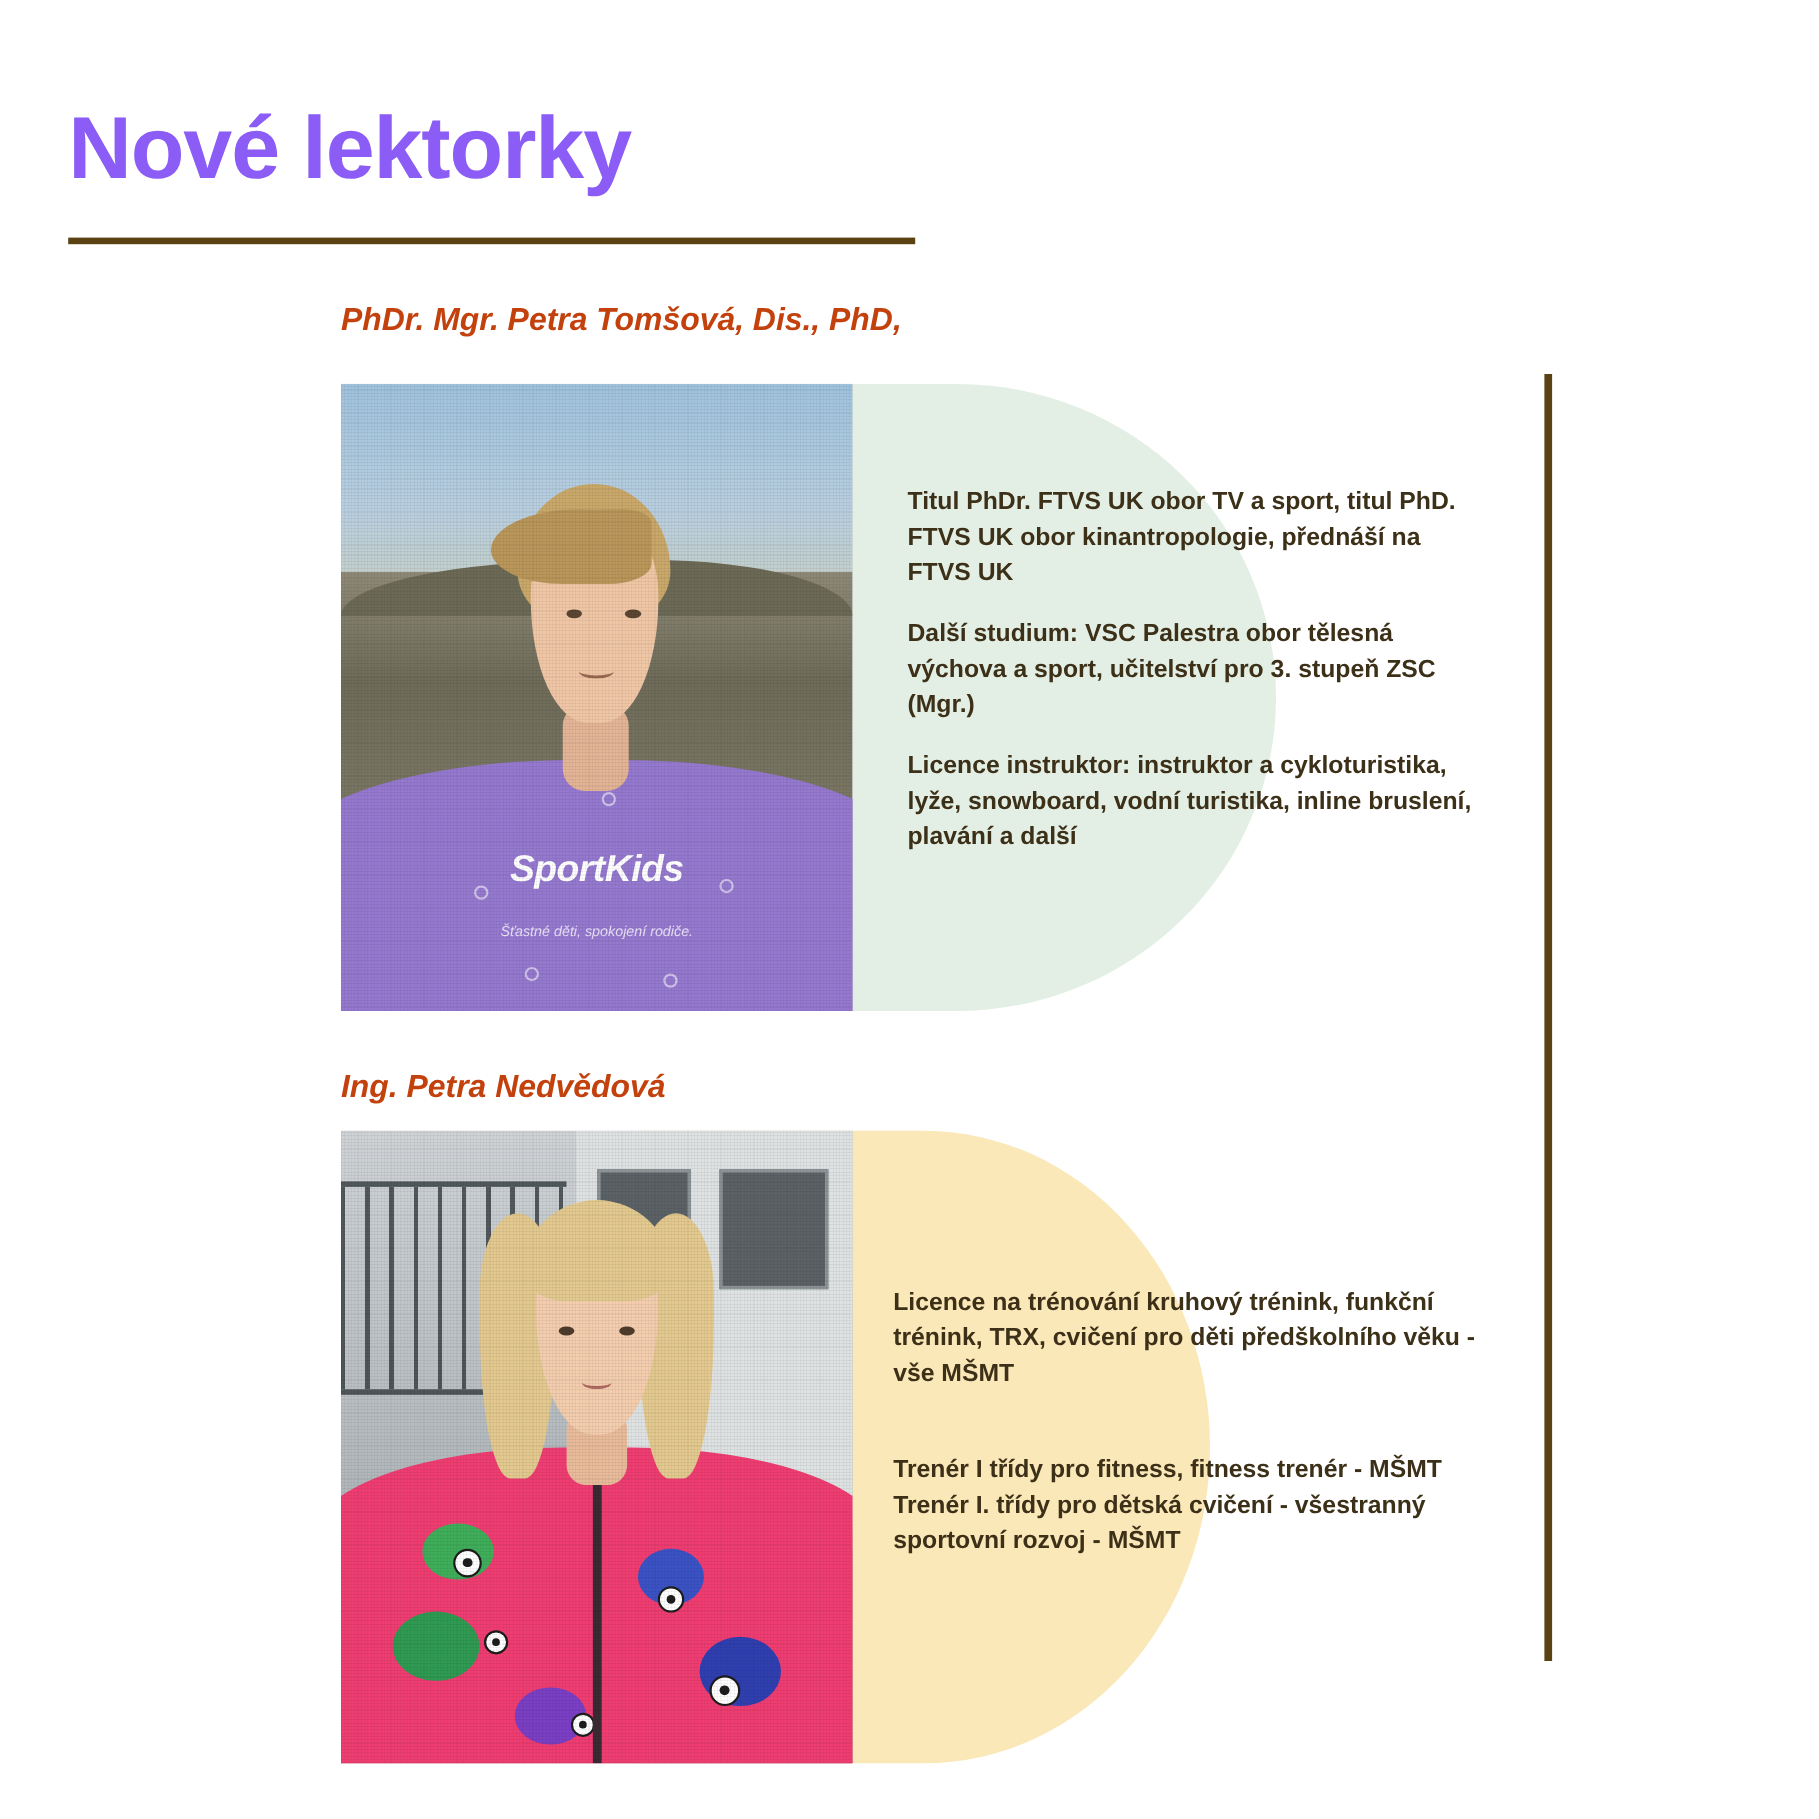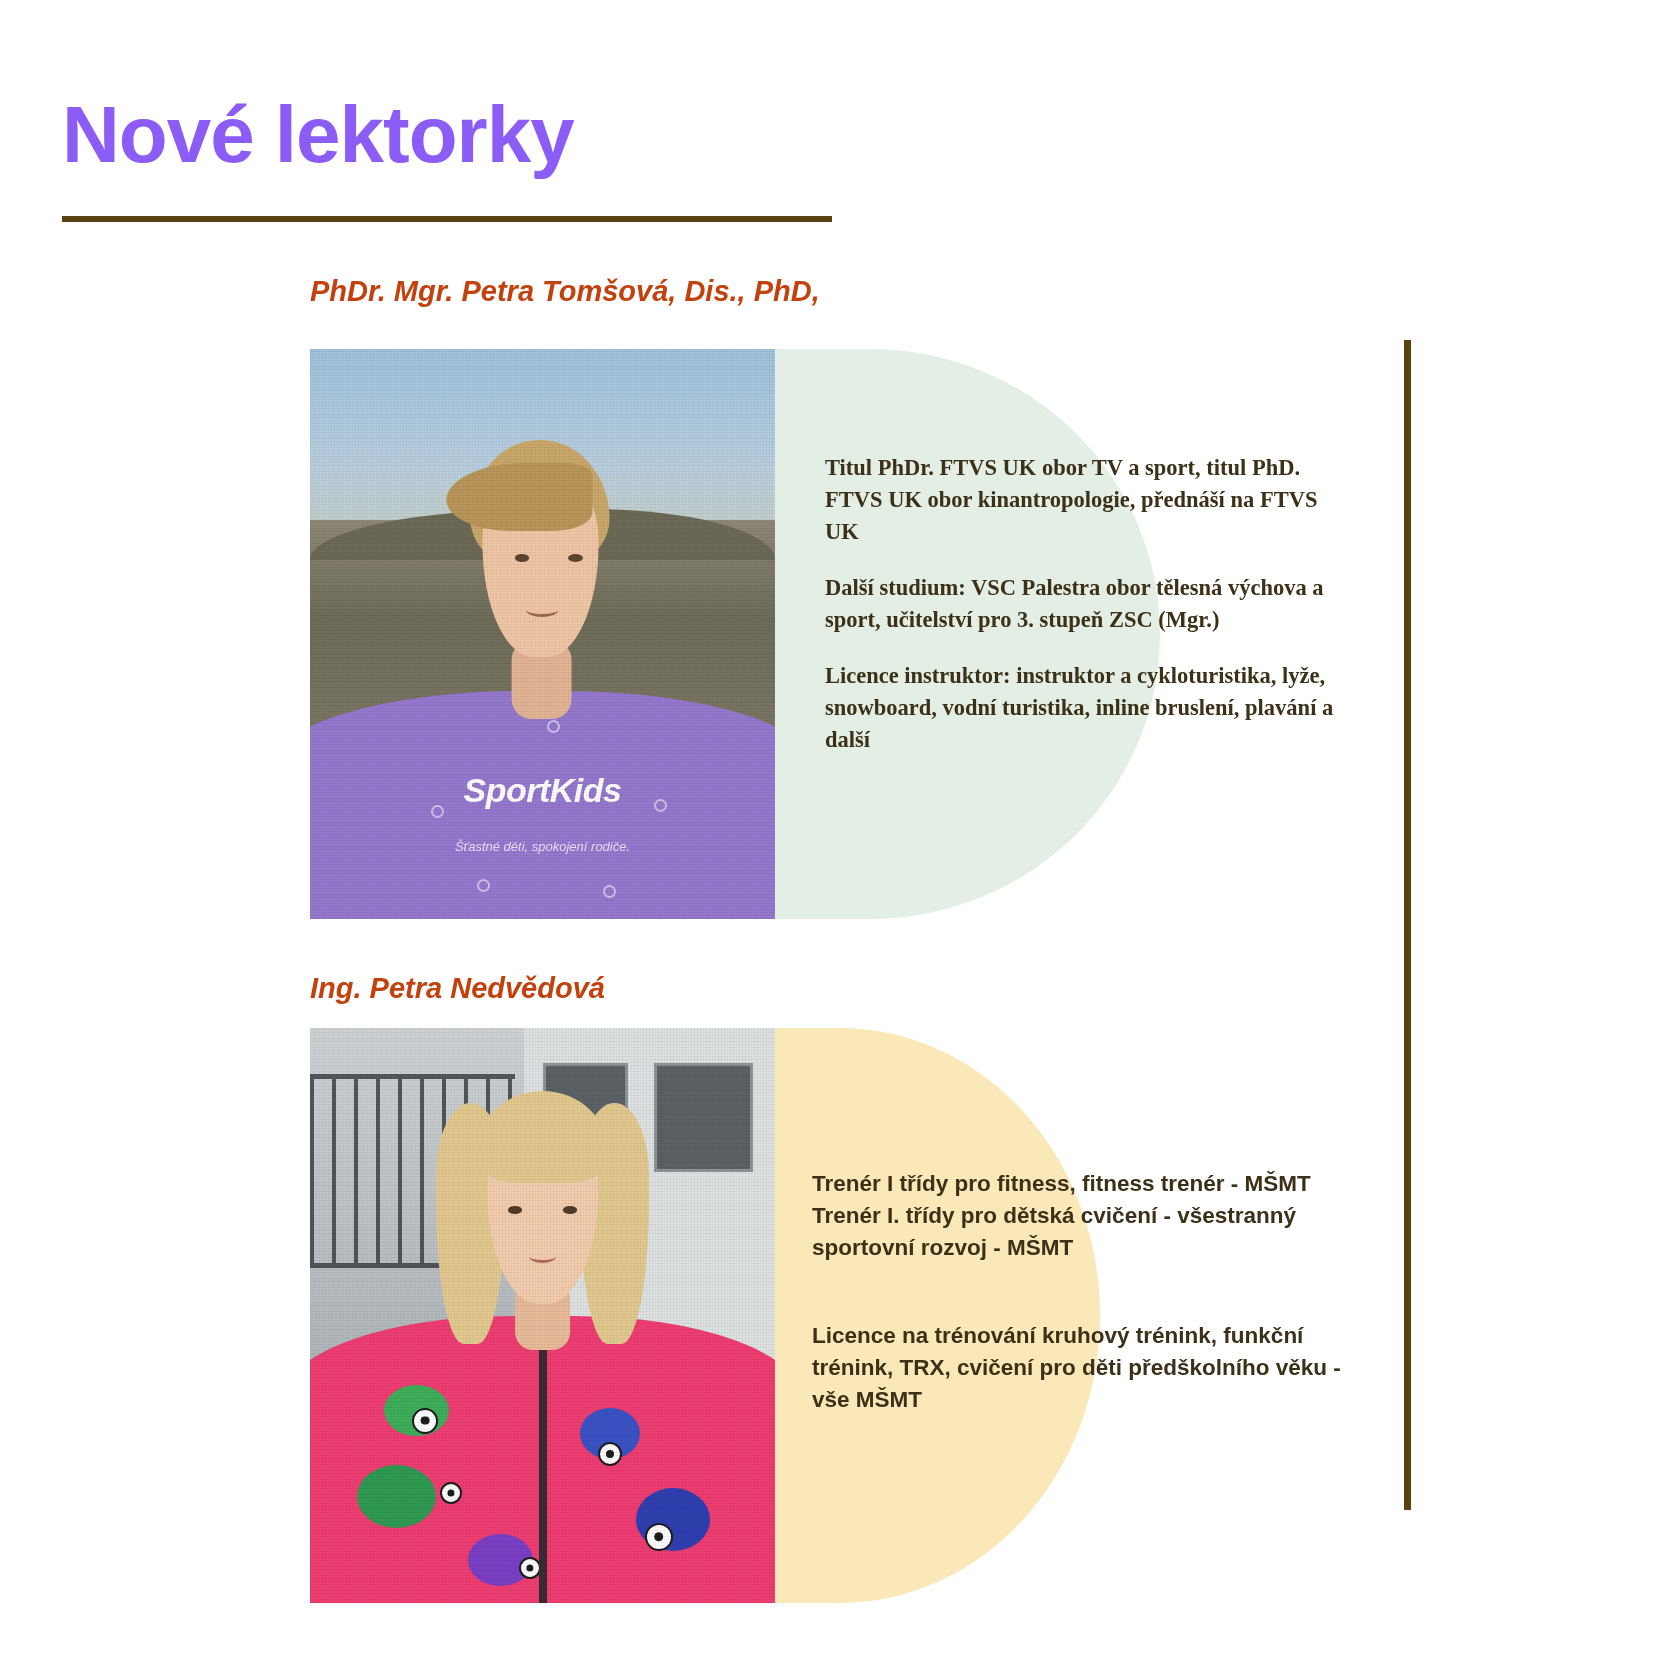--- a/index.html
+++ b/index.html
@@ -293,21 +293,21 @@
     <div class="ph1-logo">SportKids</div>
     <div class="ph1-tag">Šťastné děti, spokojení rodiče.</div>
     <div class="ph1-dot" style="left:26%; top:80%;"></div>
     <div class="ph1-dot" style="left:74%; top:79%;"></div>
     <div class="ph1-dot" style="left:36%; top:93%;"></div>
     <div class="ph1-dot" style="left:63%; top:94%;"></div>
     <div class="ph1-dot" style="left:51%; top:65%;"></div>
     <div class="grain"></div>
   </div>
 
-  <div class="bio" style="left:825px; top:452px; width:520px;font-family:Liberation Serif, serif;">
+  <div class="bio" style="left:825px; top:440px; width:520px;">
     <p>Titul PhDr. FTVS UK obor TV a sport, titul PhD. FTVS UK obor kinantropologie, přednáší na FTVS UK</p>
     <p>Další studium: VSC Palestra obor tělesná výchova a sport, učitelství pro 3. stupeň ZSC (Mgr.)</p>
     <p>Licence instruktor: instruktor a cykloturistika, lyže, snowboard, vodní turistika, inline bruslení, plavání a další</p>
   </div>
 </div>
 
 <div class="profile">
 
   <div class="profile-name" style="left:310px; top:972px;">Ing. Petra Nedvědová</div>
 
@@ -337,17 +337,17 @@
     <div class="ph2-hair-r"></div>
     <div class="ph2-face"></div>
     <div class="ph2-hair-top"></div>
     <div class="ph2-eye" style="left:42.5%; top:31%;"></div>
     <div class="ph2-eye" style="left:54.5%; top:31%;"></div>
     <div class="ph2-mouth"></div>
     <div class="grain"></div>
   </div>
 
   <div class="bio" style="left:812px; top:1136px; width:540px; white-space:pre-line;">
+    <p>Licence na trénování kruhový trénink, funkční trénink, TRX, cvičení pro děti předškolního věku - vše MŠMT</p>
     <p>Trenér I třídy pro fitness, fitness trenér - MŠMT
 Trenér I. třídy pro dětská cvičení - všestranný sportovní rozvoj - MŠMT</p>
-    <p>Licence na trénování kruhový trénink, funkční trénink, TRX, cvičení pro děti předškolního věku - vše MŠMT</p>
   </div>
 </div>
 
 </body></html>

